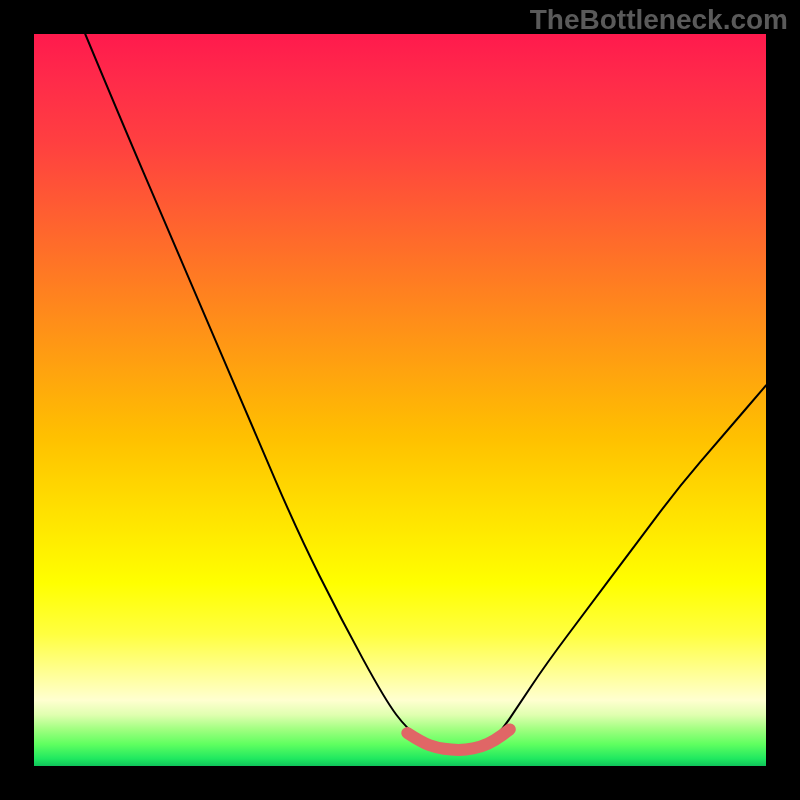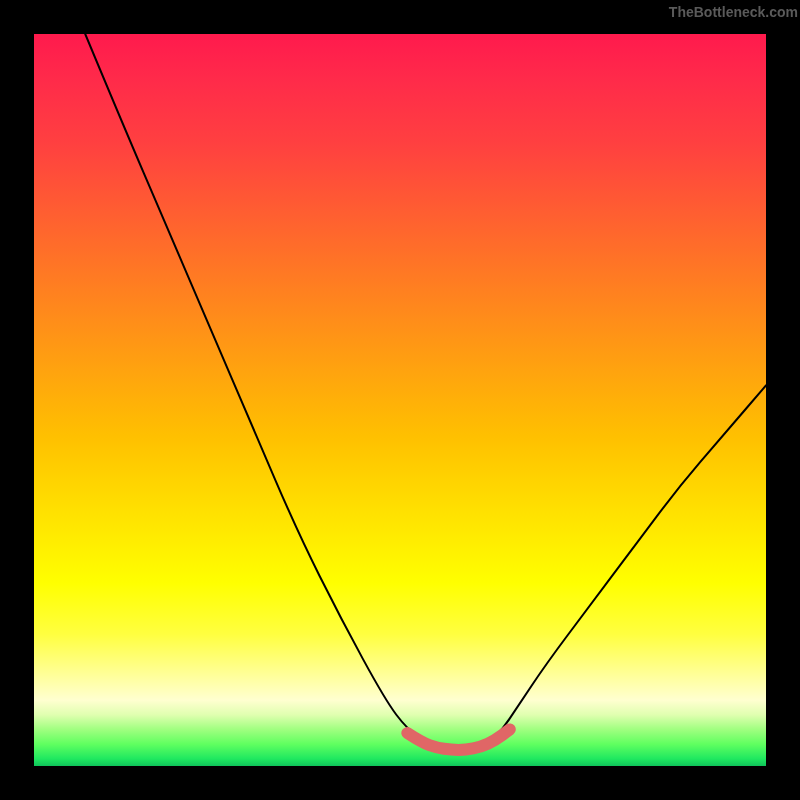--- a/index.html
+++ b/index.html
@@ -37,23 +37,23 @@
       #e0ffb0 93%,
       #a0ff80 95%,
       #60ff60 97%,
       #20e860 99%,
       #0fc45a 100%
     );
   }
   .watermark {
     position: absolute;
     top: 4px;
-    right: 2px;
+    right: 12px;
     font-family: Arial, sans-serif;
-    font-size: 14px;
+    font-size: 28px;
     font-weight: bold;
     color: #5a5a5a;
     z-index: 10;
   }
   svg.curve-layer {
     position: absolute;
     inset: 0;
     width: 100%;
     height: 100%;
   }

